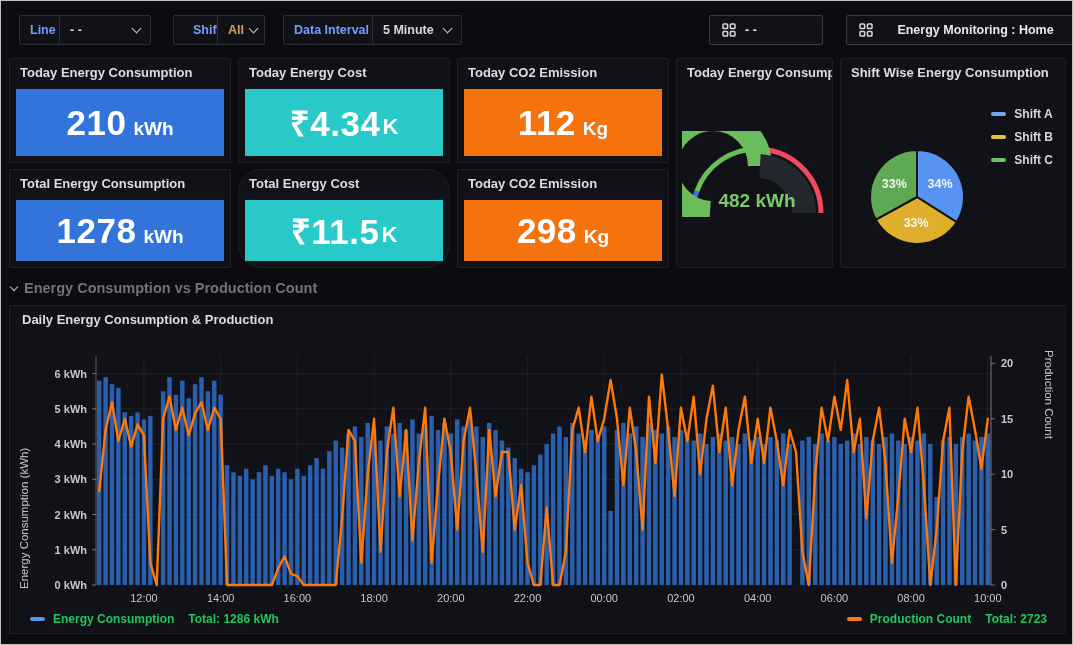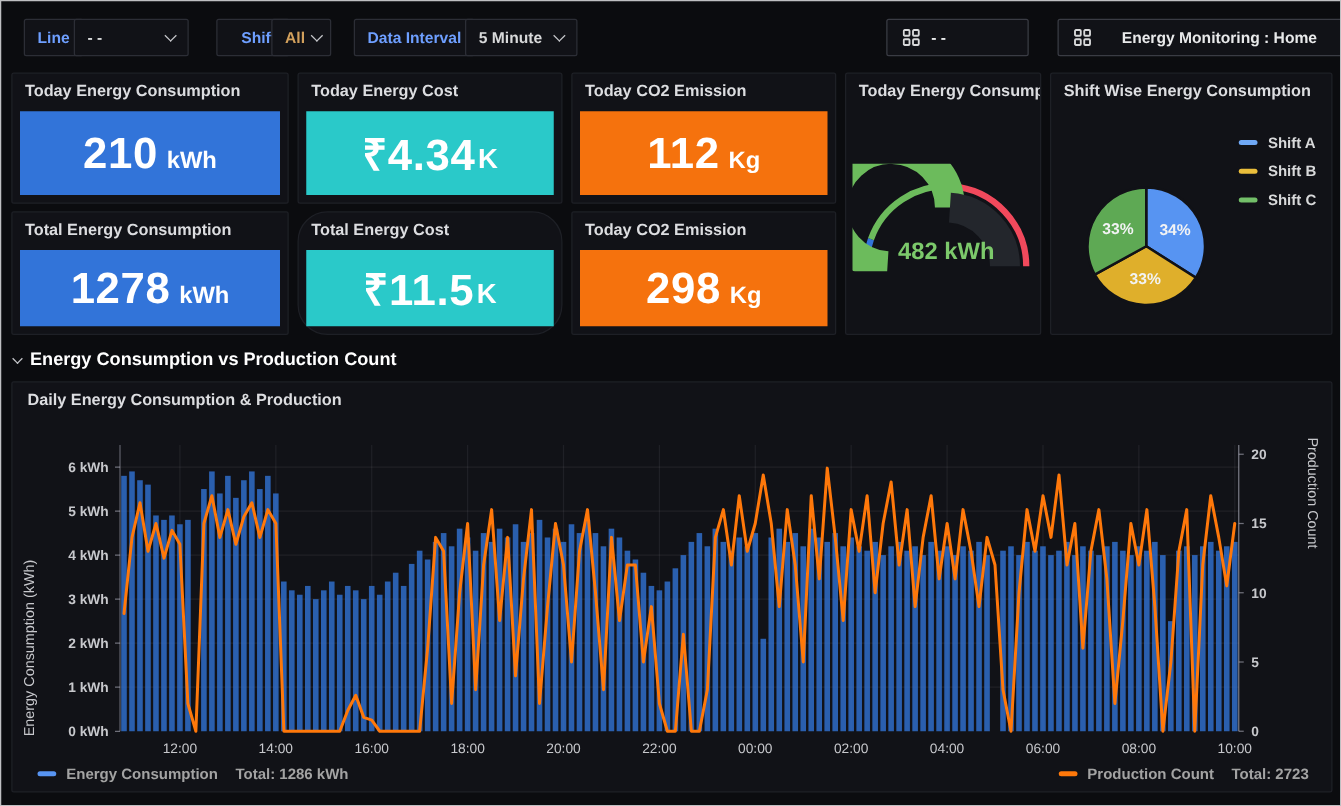--- a/index.html
+++ b/index.html
@@ -46,39 +46,39 @@
   .unitval.kstyle { font-size:22px; margin-top:9px; margin-left:2px; }
   
   .gauge-wrap { position:absolute; left:0; right:0; top:72px; display:flex; justify-content:flex-end; }
   .pie-wrap { position:absolute; left:10px; top:60px; }
   .pie-legend { position:absolute; right:12px; top:48px; display:flex; flex-direction:column; gap:9px; }
   .pie-legend .row { display:flex; align-items:center; gap:8px; font-size:12px; font-weight:600; color:#d8d9da; }
   .dash { width:15px; height:4px; border-radius:2px; }
   
   .section-head {
     position:absolute; left:10px; top:279px; display:flex; align-items:center; gap:7px;
-    font-size:14.5px; font-weight:700; color:#ffffff;
+    font-size:14.5px; font-weight:700; color:#737373;
   }
   .section-head .chev { margin:0 0 2px 0; width:6px; height:6px; }
   
   #chart-panel { left:8px; top:304px; width:1057px; height:329px; }
   #chart-plot { position:absolute; left:86px; right:74px; top:50px; bottom:48px; }
   #chart-plot svg { overflow:visible; display:block; }
   .axis-title { position:absolute; font-size:11.5px; color:#c7c8cc; }
   .axis-title.left {
     left:8px; top:44px; bottom:44px; display:flex; align-items:center;
     writing-mode:vertical-rl; transform:rotate(180deg);
   }
   .axis-title.right {
     right:10px; top:44px; bottom:44px; display:flex; align-items:center;
     writing-mode:vertical-rl;
   }
   .chart-legend {
     position:absolute; left:20px; right:18px; bottom:7px; display:flex; justify-content:space-between;
-    font-size:12px; color:#a3a3a3; font-weight:600;
+    font-size:12px; color:#22c55e; font-weight:600;
   }
   .litem { display:flex; align-items:center; gap:8px; }
   .ltotal { margin-left:6px; }
 </style>
 </head>
 <body>
 
 <div class="topbar">
   <div class="chip" style="left:18px;">Line</div>
   <div class="select" style="left:58px; width:92px;">

